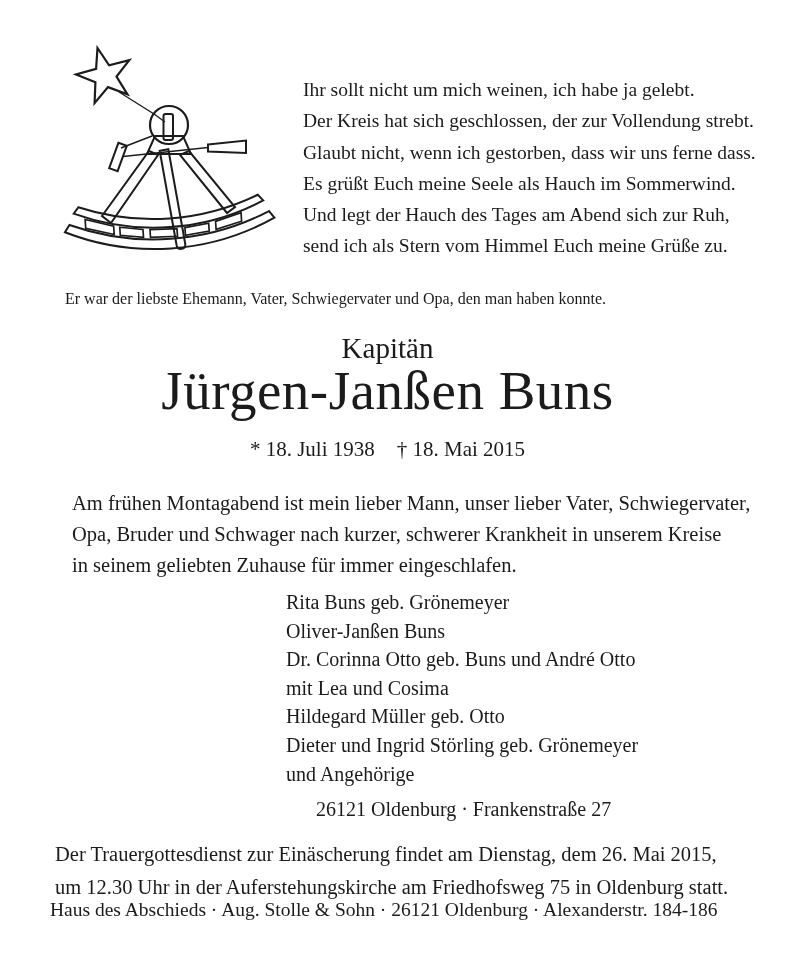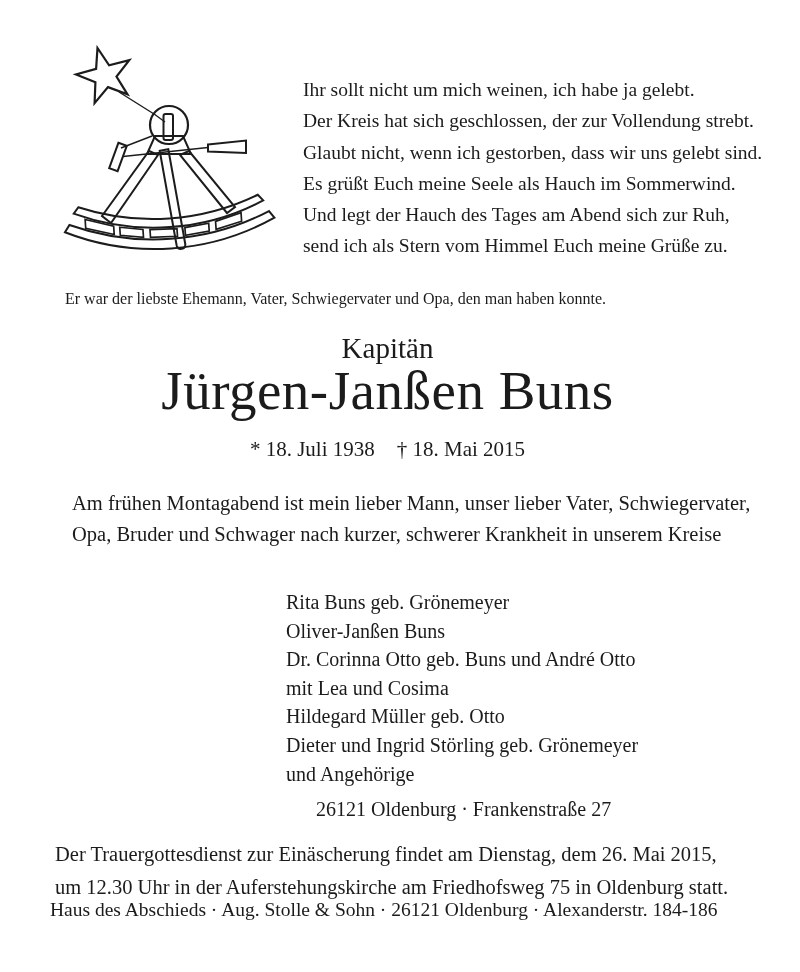--- a/index.html
+++ b/index.html
@@ -59,37 +59,38 @@
     <line class="ln" x1="97" y1="101" x2="66" y2="113" stroke-width="1.4"></line>
     <line class="ln" x1="68" y1="121.5" x2="153" y2="112.5" stroke-width="1.4"></line>
     <path class="ln" stroke-width="2" fill="#ffffff" d="M63.4,107.8 L71.8,110.8 L62.6,136.2 L54.2,133.2 Z"></path>
     <path class="ln" stroke-width="2" fill="#ffffff" d="M153,109.5 L191,105.5 L191,118 L153,116.5 Z"></path>
   </svg>
 </div>
 
 <div class="abs poem">
   <div>Ihr sollt nicht um mich weinen, ich habe ja gelebt.</div>
   <div>Der Kreis hat sich geschlossen, der zur Vollendung strebt.</div>
-  <div>Glaubt nicht, wenn ich gestorben, dass wir uns gelebt sind.</div>
+  <div>Glaubt nicht, wenn ich gestorben, dass wir uns ferne dass.</div>
   <div>Es grüßt Euch meine Seele als Hauch im Sommerwind.</div>
   <div>Und legt der Hauch des Tages am Abend sich zur Ruh,</div>
   <div>send ich als Stern vom Himmel Euch meine Grüße zu.</div>
 </div>
 
 <div class="abs intro">Er war der liebste Ehemann, Vater, Schwiegervater und Opa, den man haben konnte.</div>
 
 <div class="abs center-block title">Kapitän</div>
 <div class="abs center-block name">Jürgen-Janßen Buns</div>
 <div class="abs center-block dates">
   <span class="birth">* 18. Juli 1938</span><span>† 18. Mai 2015</span>
 </div>
 
 <div class="abs announcement">
   <div>Am frühen Montagabend ist mein lieber Mann, unser lieber Vater, Schwiegervater,</div>
   <div>Opa, Bruder und Schwager nach kurzer, schwerer Krankheit in unserem Kreise</div>
+  <div>in seinem geliebten Zuhause für immer eingeschlafen.</div>
 </div>
 
 <div class="abs mourners">
   <div>Rita Buns geb. Grönemeyer</div>
   <div>Oliver-Janßen Buns</div>
   <div>Dr. Corinna Otto geb. Buns und André Otto</div>
   <div>mit Lea und Cosima</div>
   <div>Hildegard Müller geb. Otto</div>
   <div>Dieter und Ingrid Störling geb. Grönemeyer</div>
   <div>und Angehörige</div>

